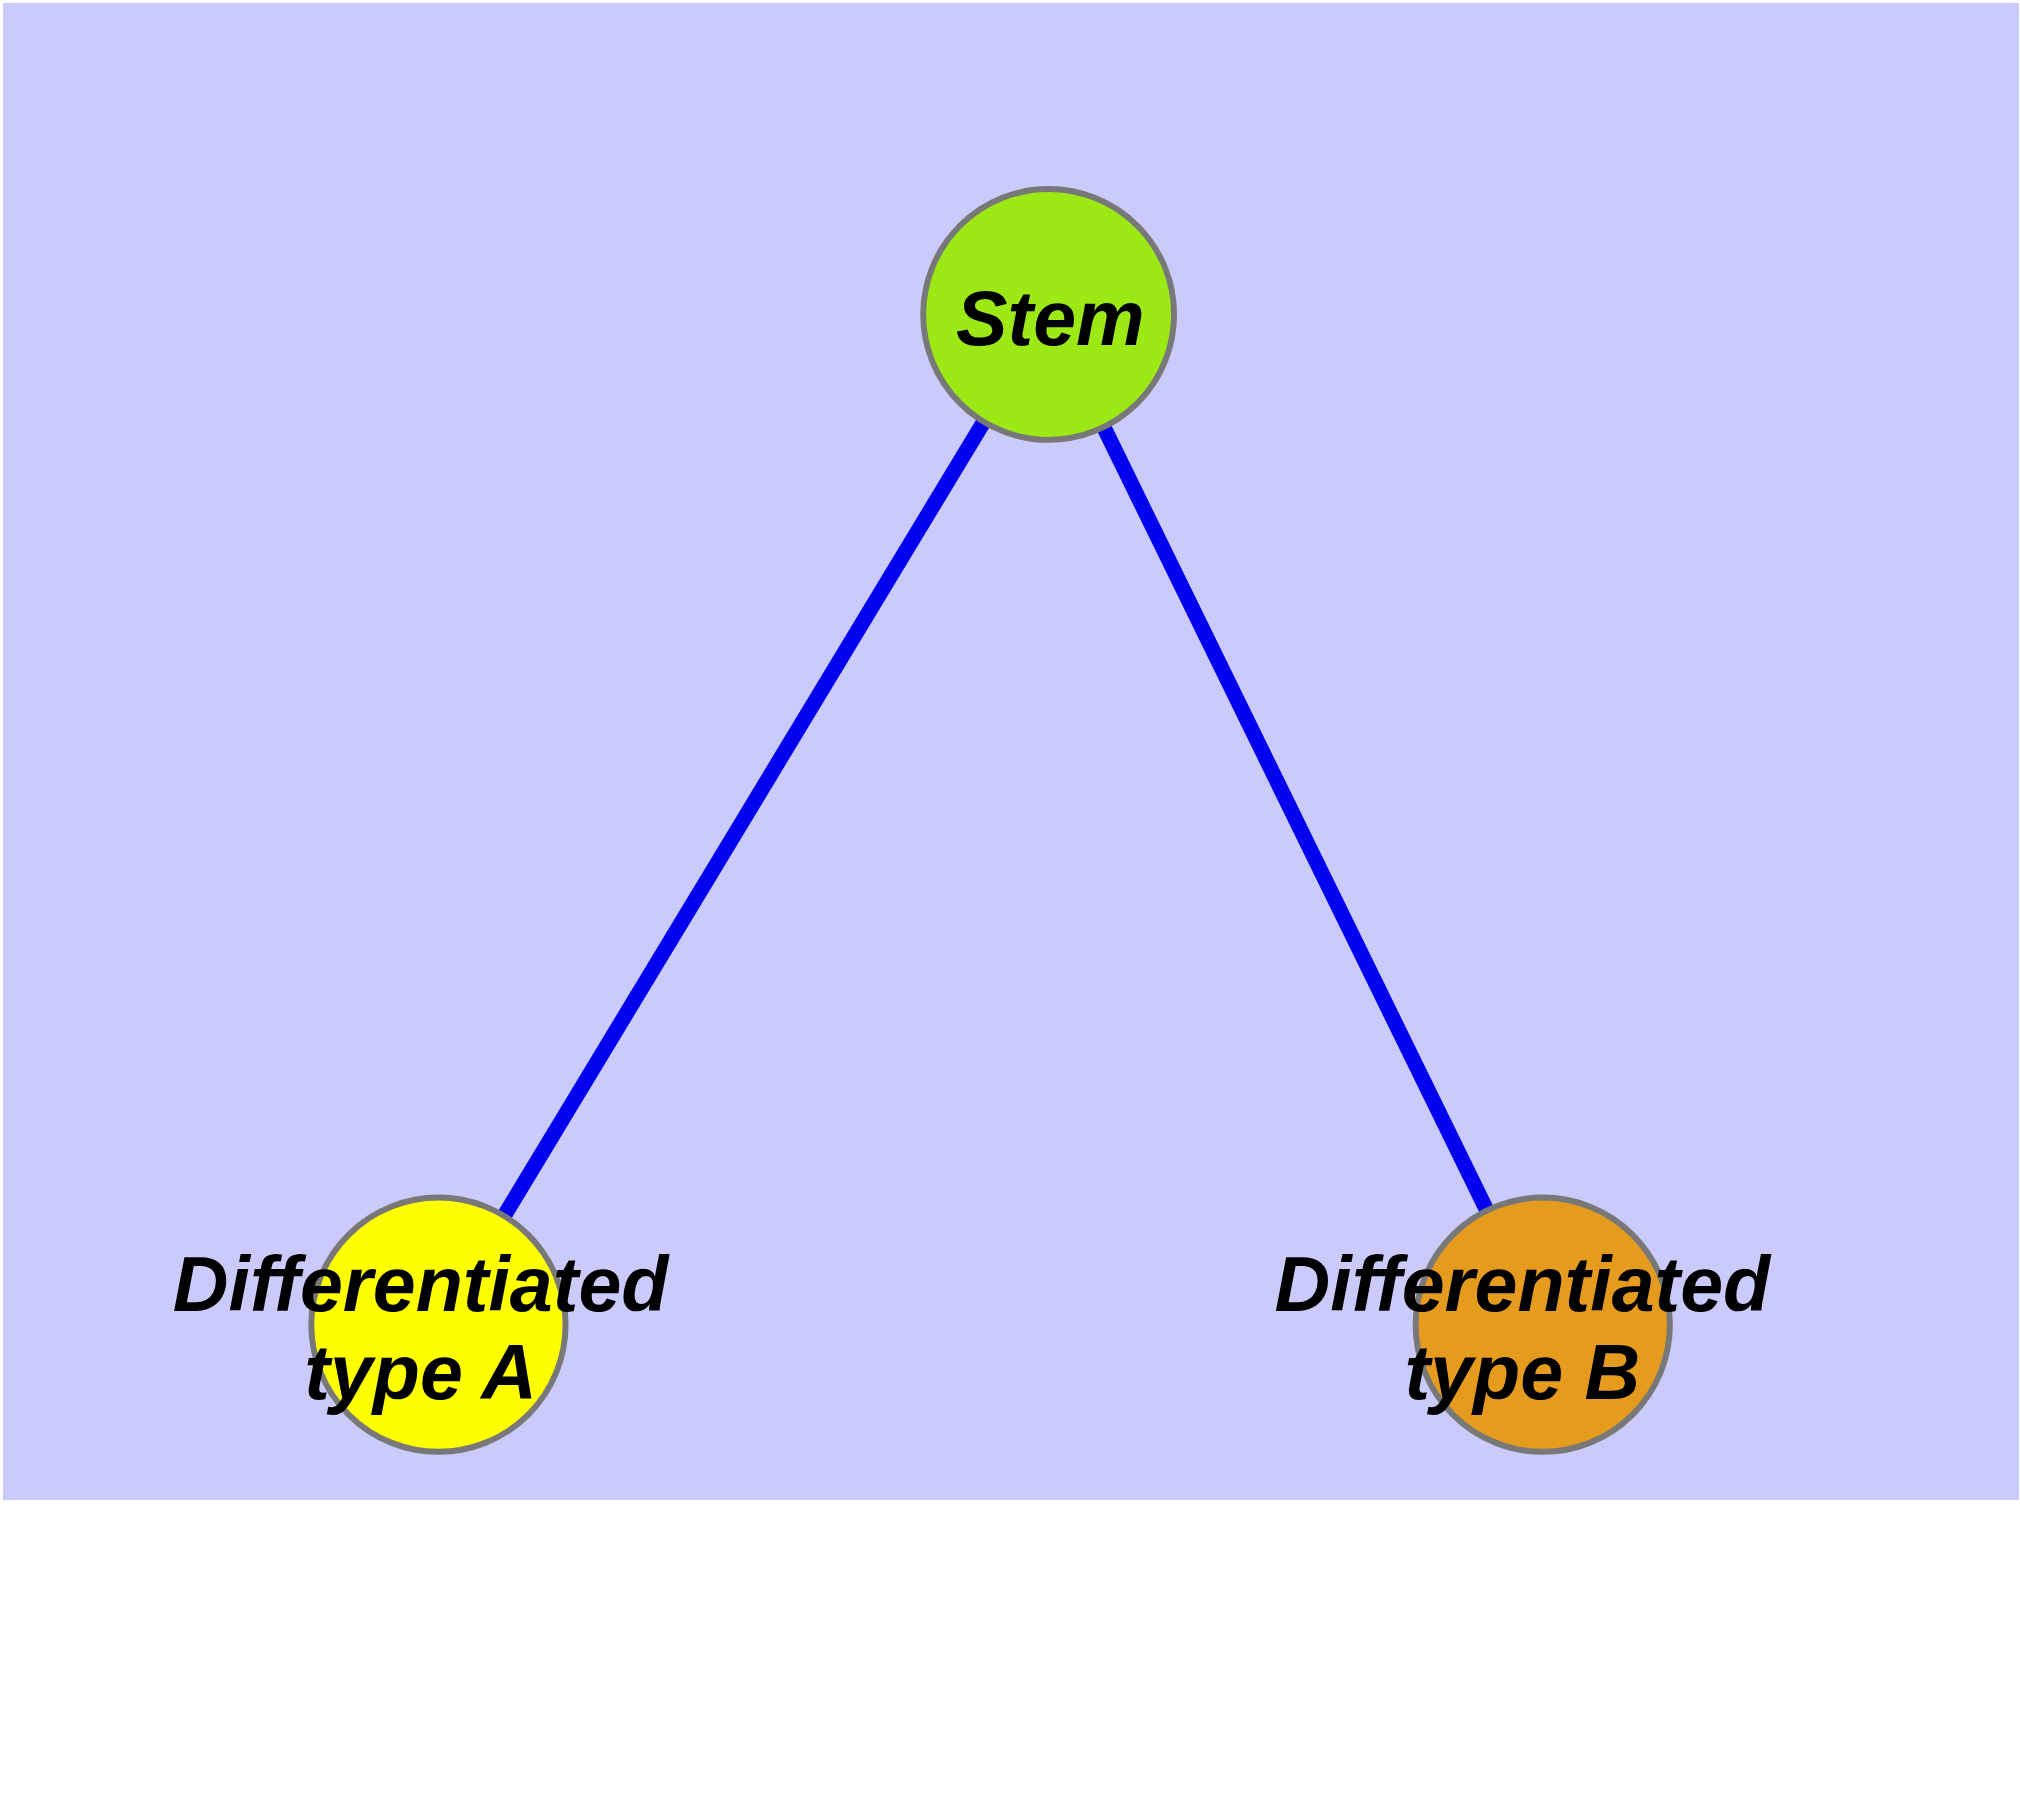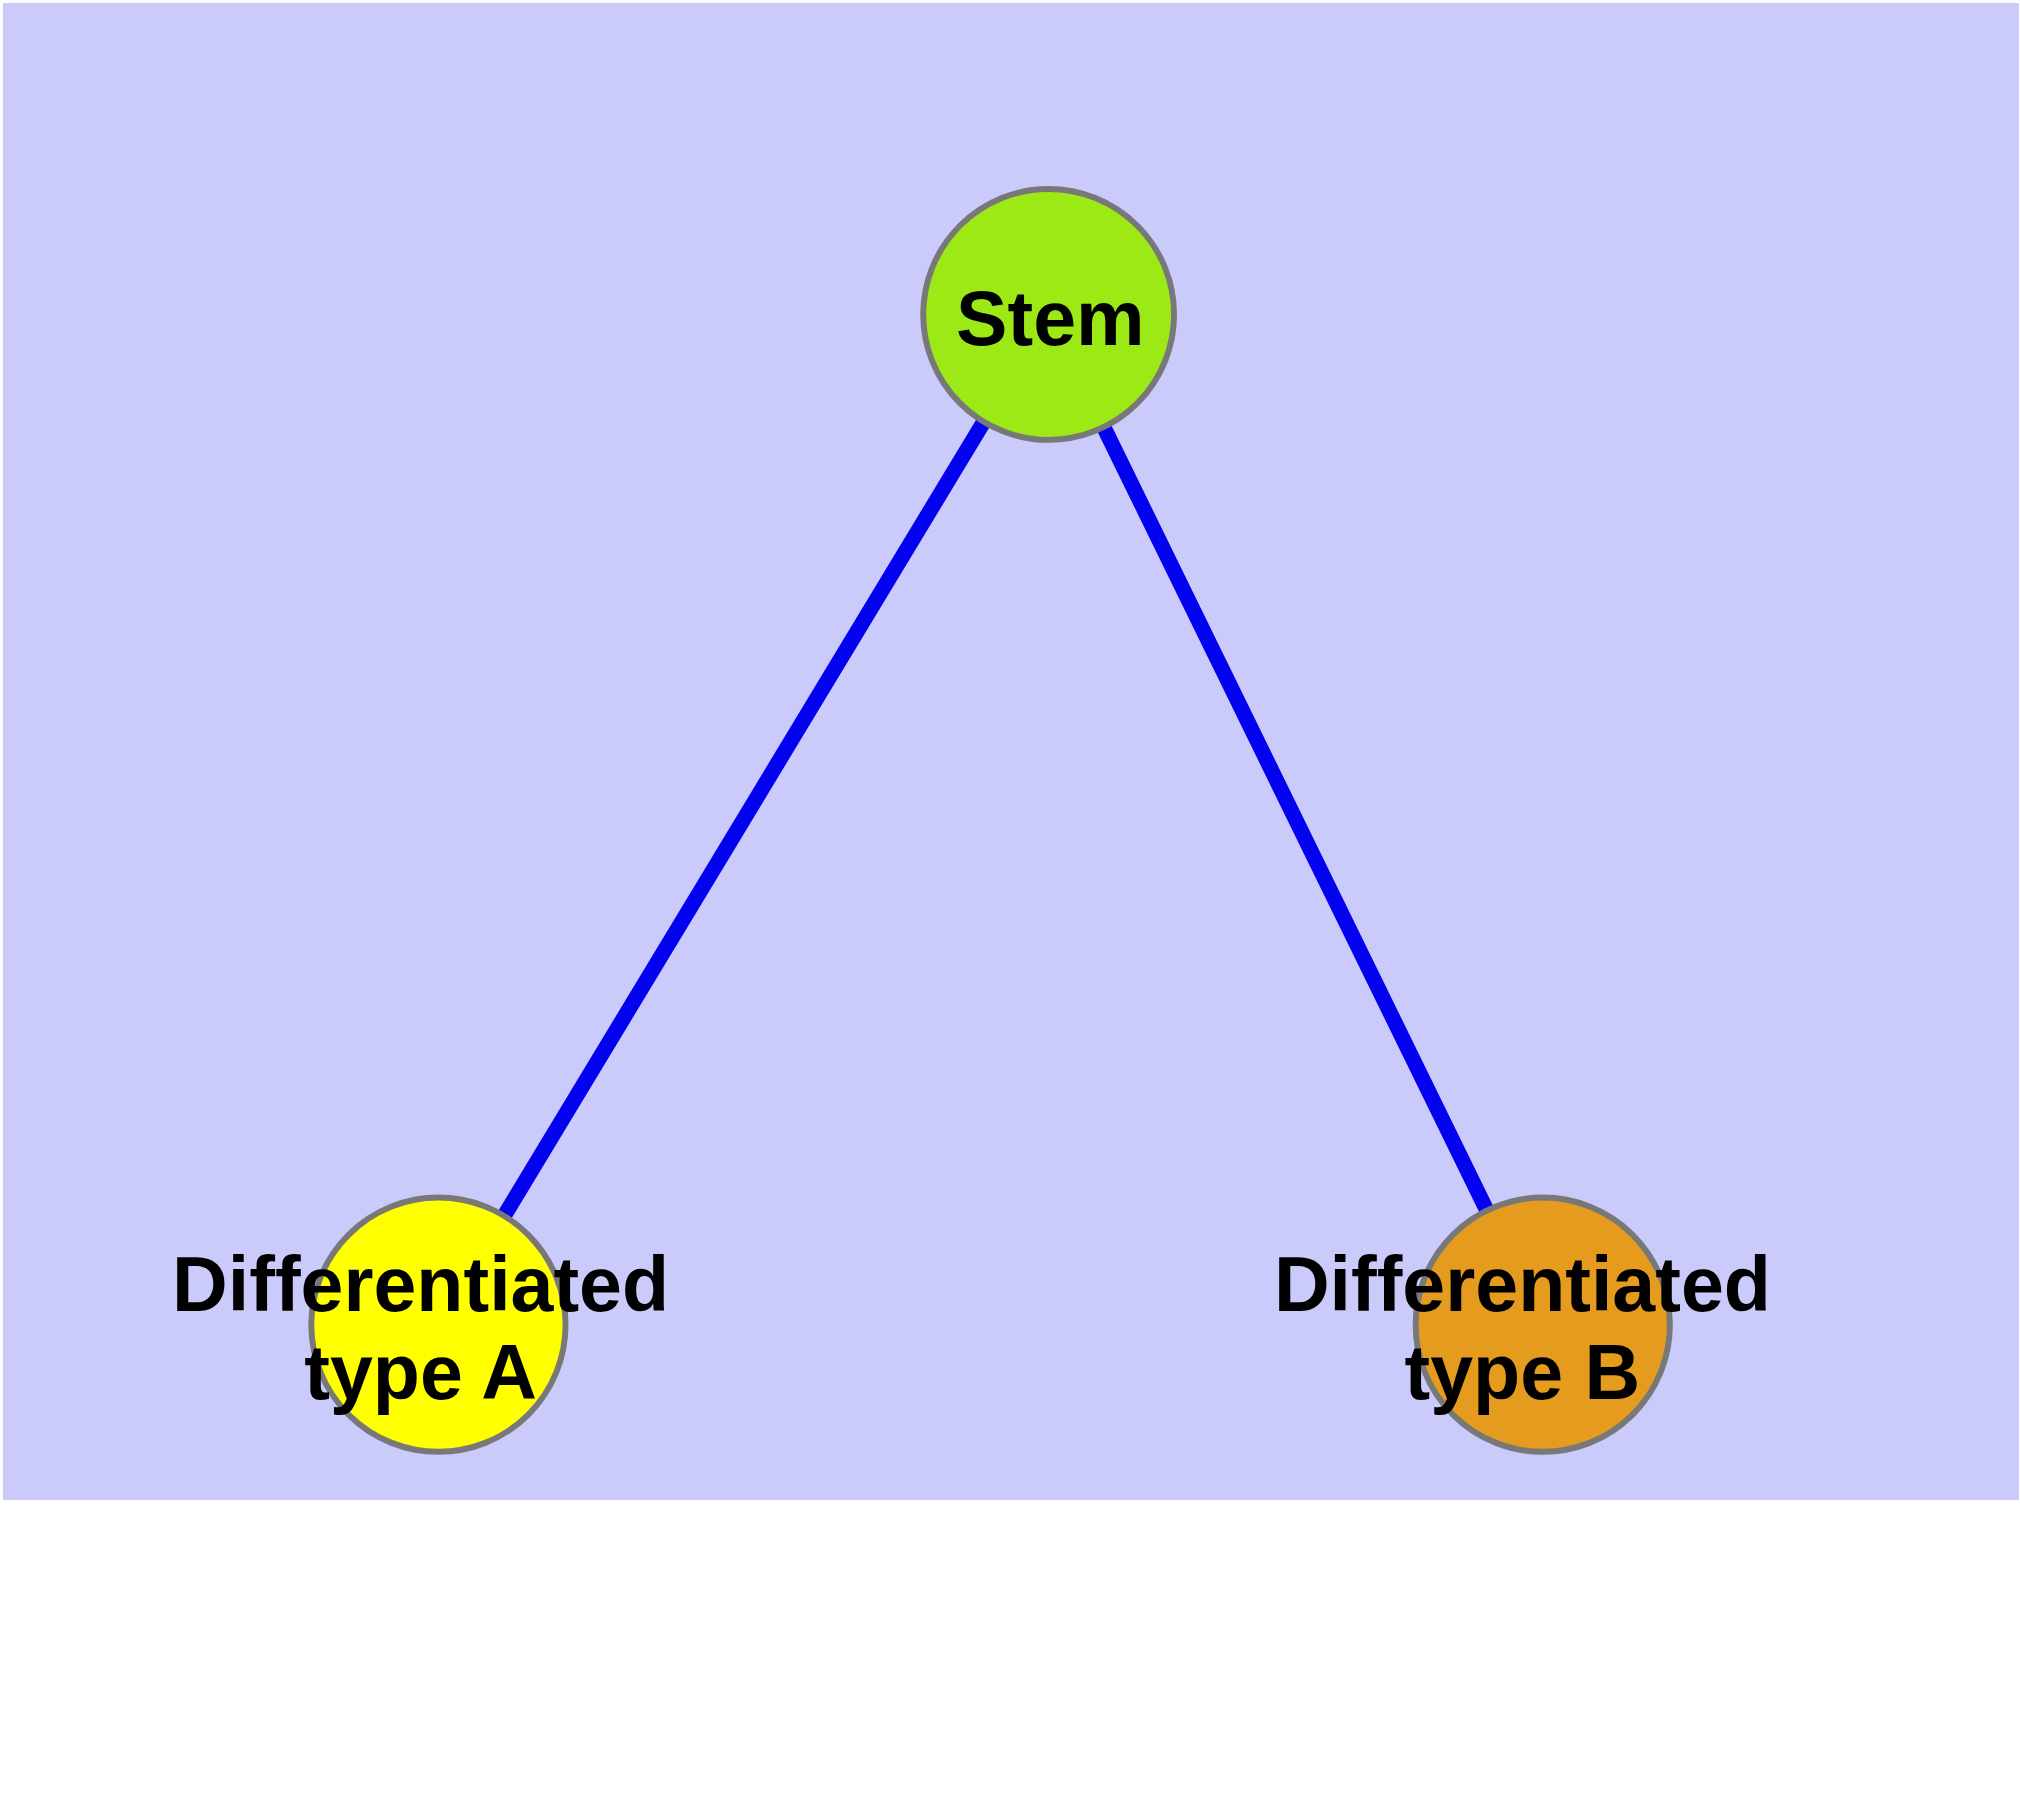--- a/index.html
+++ b/index.html
@@ -7,20 +7,21 @@
     padding: 0;
     background: #ffffff;
   }
   .canvas {
     position: relative;
     width: 2021px;
     height: 1508px;
     background: #ffffff;
     overflow: hidden;
     font-family: "Liberation Sans", "DejaVu Sans", sans-serif;
+    font-style: italic;
   }
   .plot-bg {
     position: absolute;
     left: 2.5px;
     top: 3.4px;
     right: 1.7px;
     bottom: 7.6px;
     
   }
   .diagram-svg {

